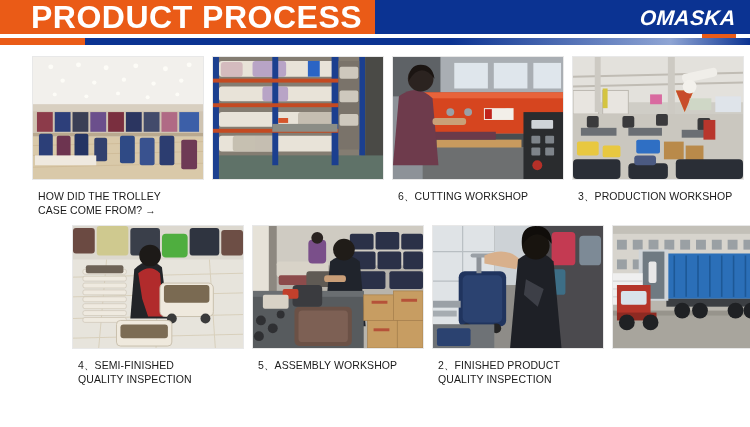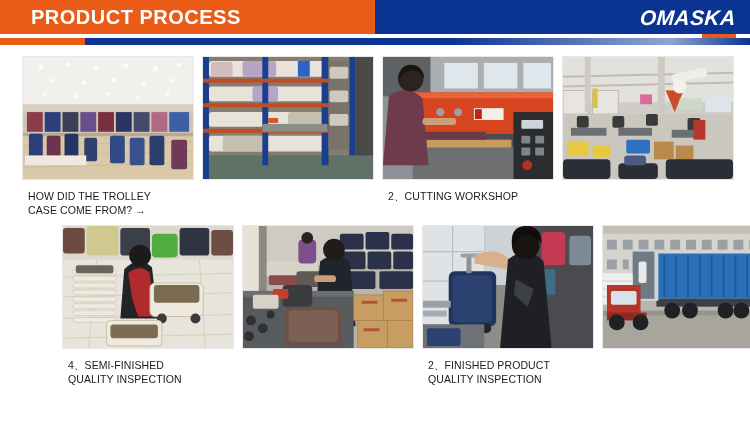--- a/index.html
+++ b/index.html
@@ -16,21 +16,21 @@
   .hdr-orange {
     position:absolute; left:0; top:0; width:375px; height:34px;
     background:#ea5b17;
   }
   .hdr-blue {
     position:absolute; left:375px; top:0; width:375px; height:34px;
     background:#0b3392;
   }
   .hdr-title {
     position:absolute; left:31px; top:4px;
-    font-size:20px; font-weight:bold; letter-spacing:0.5px;
+    font-size:32px; font-weight:bold; letter-spacing:0.5px;
     color:#ffffff; line-height:27px; white-space:nowrap;
   }
   .logo-wrap {
     position:absolute; right:14px; top:7px;
     text-align:right; line-height:1;
   }
   .logo-text {
     font-size:21px; font-weight:bold; color:#ffffff;
     letter-spacing:0.4px; font-style:italic;
     transform:skewX(-4deg); display:block;
@@ -47,21 +47,21 @@
     position:absolute; left:0; top:38px; width:375px; height:7px;
     background:#ea5b17;
   }
   .hdr-strip-blue {
     position:absolute; left:85px; top:38px; width:665px; height:7px;
     background:linear-gradient(to right,#0b3392 0%,#0b3392 55%,#8fa5d4 88%,#0b3392 100%);
   }
 
   
   .grid { position:absolute; left:0; top:56px; width:750px; }
-  .row { display:flex; width:750px; padding:0 22px; gap:8px; }
+  .row { display:flex; width:750px; padding:0 32px; gap:8px; }
   .cell { width:172px; }
   .thumb {
     width:172px; height:124px; border:1px solid #e8e8e8;
     overflow:hidden; position:relative; display:block;
   }
   .thumb svg { display:block; width:100%; height:100%; }
   .caption {
     font-size:10.5px; color:#1a1a1a; line-height:14px;
     padding:9px 0 0 6px; letter-spacing:0.1px;
     white-space:pre-line;
@@ -236,21 +236,21 @@
             </g>
             <g fill="#7e848a">
               <rect x="140" y="80" width="9" height="8" rx="1"></rect>
                 <rect x="154" y="80" width="9" height="8" rx="1"></rect>
               <rect x="140" y="92" width="9" height="8" rx="1"></rect>
                 <rect x="154" y="92" width="9" height="8" rx="1"></rect>
             </g>
             <circle cx="146" cy="110" r="5" fill="#b53028"></circle>
           </svg>
         </div>
-        <div class="caption">2、CUTTING WORKSHOP</div>
+        <div class="caption">6、CUTTING WORKSHOP</div>
       </div>
 
       <div class="cell">
         <div class="thumb">
           <svg viewBox="0 0 172 124" preserveAspectRatio="none">
             <rect width="172" height="124" fill="#cfcdc6"></rect>
             <rect x="0" y="0" width="172" height="46" fill="#e3e1dc"></rect>
             <g stroke="#c0bcb4" stroke-width="2" fill="none">
               <line x1="0" y1="30" x2="172" y2="26"></line>
               <line x1="0" y1="20" x2="172" y2="16"></line>
@@ -292,20 +292,21 @@
               <rect x="114" y="90" width="18" height="16"></rect>
             </g>
             <g fill="#2a2e36">
               <rect x="0" y="104" width="48" height="20" rx="4"></rect>
               <rect x="56" y="108" width="40" height="16" rx="4"></rect>
               <rect x="104" y="104" width="68" height="20" rx="4"></rect>
             </g>
             <rect x="62" y="100" width="22" height="10" rx="3" fill="#4b5a82"></rect>
           </svg>
         </div>
+        <div class="caption">3、PRODUCTION WORKSHOP</div>
       </div>
 
     </div>
 
     <div class="row row2">
 
       <div class="cell">
         <div class="thumb">
           <svg viewBox="0 0 172 124" preserveAspectRatio="none">
             <rect width="172" height="124" fill="#e7e4dc"></rect>
@@ -397,20 +398,21 @@
               <rect x="146" y="96" width="26" height="28"></rect>
             </g>
             <g fill="#b03a2c" opacity="0.75">
               <rect x="120" y="76" width="16" height="3"></rect>
               <rect x="150" y="74" width="16" height="3"></rect>
               <rect x="122" y="104" width="16" height="3"></rect>
             </g>
             <rect x="10" y="70" width="26" height="14" rx="2" fill="#d8d2c6"></rect>
           </svg>
         </div>
+        <div class="caption">5、ASSEMBLY WORKSHOP</div>
       </div>
 
       <div class="cell">
         <div class="thumb">
           <svg viewBox="0 0 172 124" preserveAspectRatio="none">
             <rect width="172" height="124" fill="#8e8c88"></rect>
             <rect x="0" y="0" width="62" height="100" fill="#dfe3e6"></rect>
             <g stroke="#b8bec2" stroke-width="1.2" fill="none">
               <line x1="0" y1="26" x2="62" y2="26"></line>
                 <line x1="0" y1="56" x2="62" y2="56"></line>

